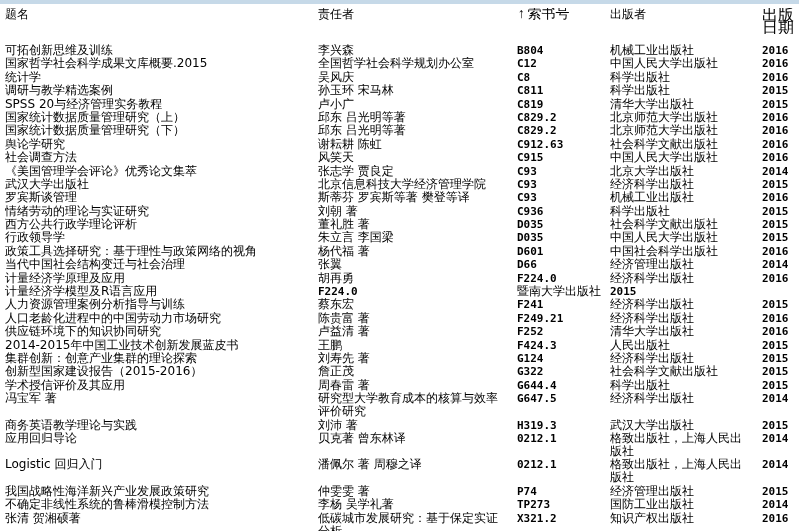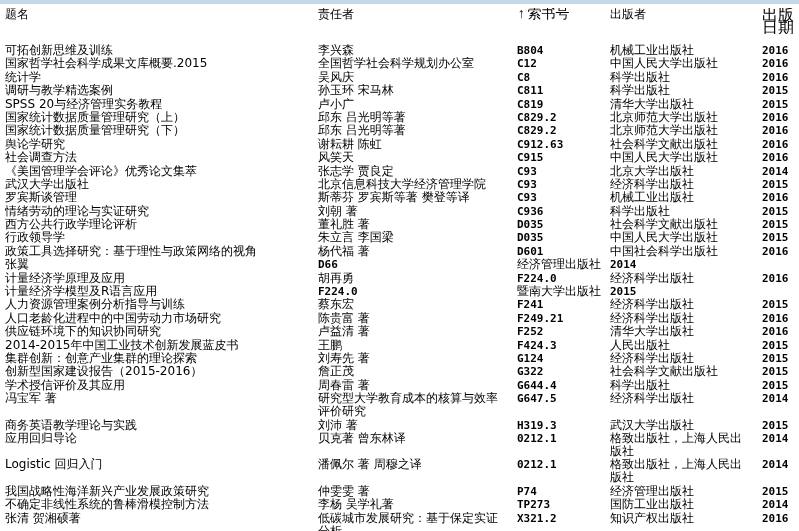--- a/index.html
+++ b/index.html
@@ -153,20 +153,21 @@
           <div class="cell date">2015</div>
         </div>
         <div class="row">
           <div class="cell title">政策工具选择研究：基于理性与政策网络的视角</div>
           <div class="cell author">杨代福 著</div>
           <div class="cell call_number">D601</div>
           <div class="cell publisher">中国社会科学出版社</div>
           <div class="cell date">2016</div>
         </div>
         <div class="row">
+          <div class="cell title">当代中国社会结构变迁与社会治理</div>
           <div class="cell author">张翼</div>
           <div class="cell call_number">D66</div>
           <div class="cell publisher">经济管理出版社</div>
           <div class="cell date">2014</div>
         </div>
         <div class="row">
           <div class="cell title">计量经济学原理及应用</div>
           <div class="cell author">胡再勇</div>
           <div class="cell call_number">F224.0</div>
           <div class="cell publisher">经济科学出版社</div>

